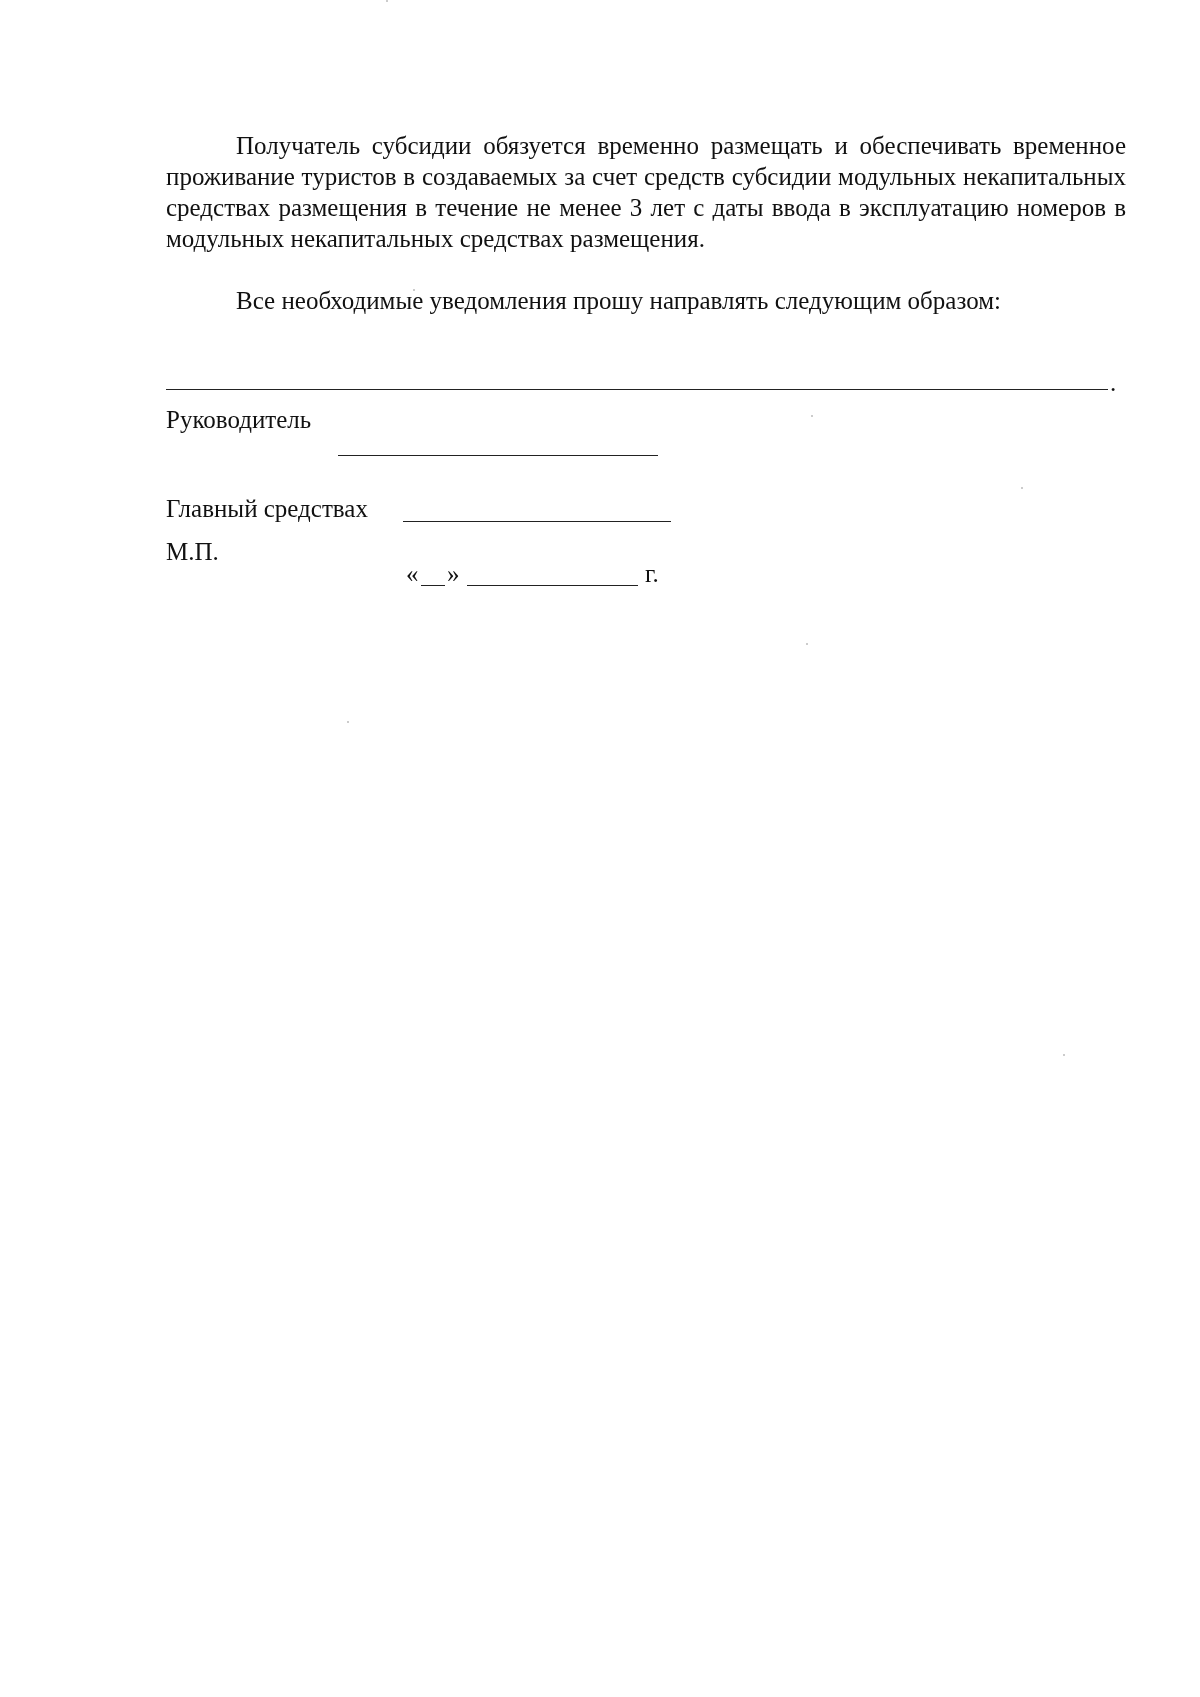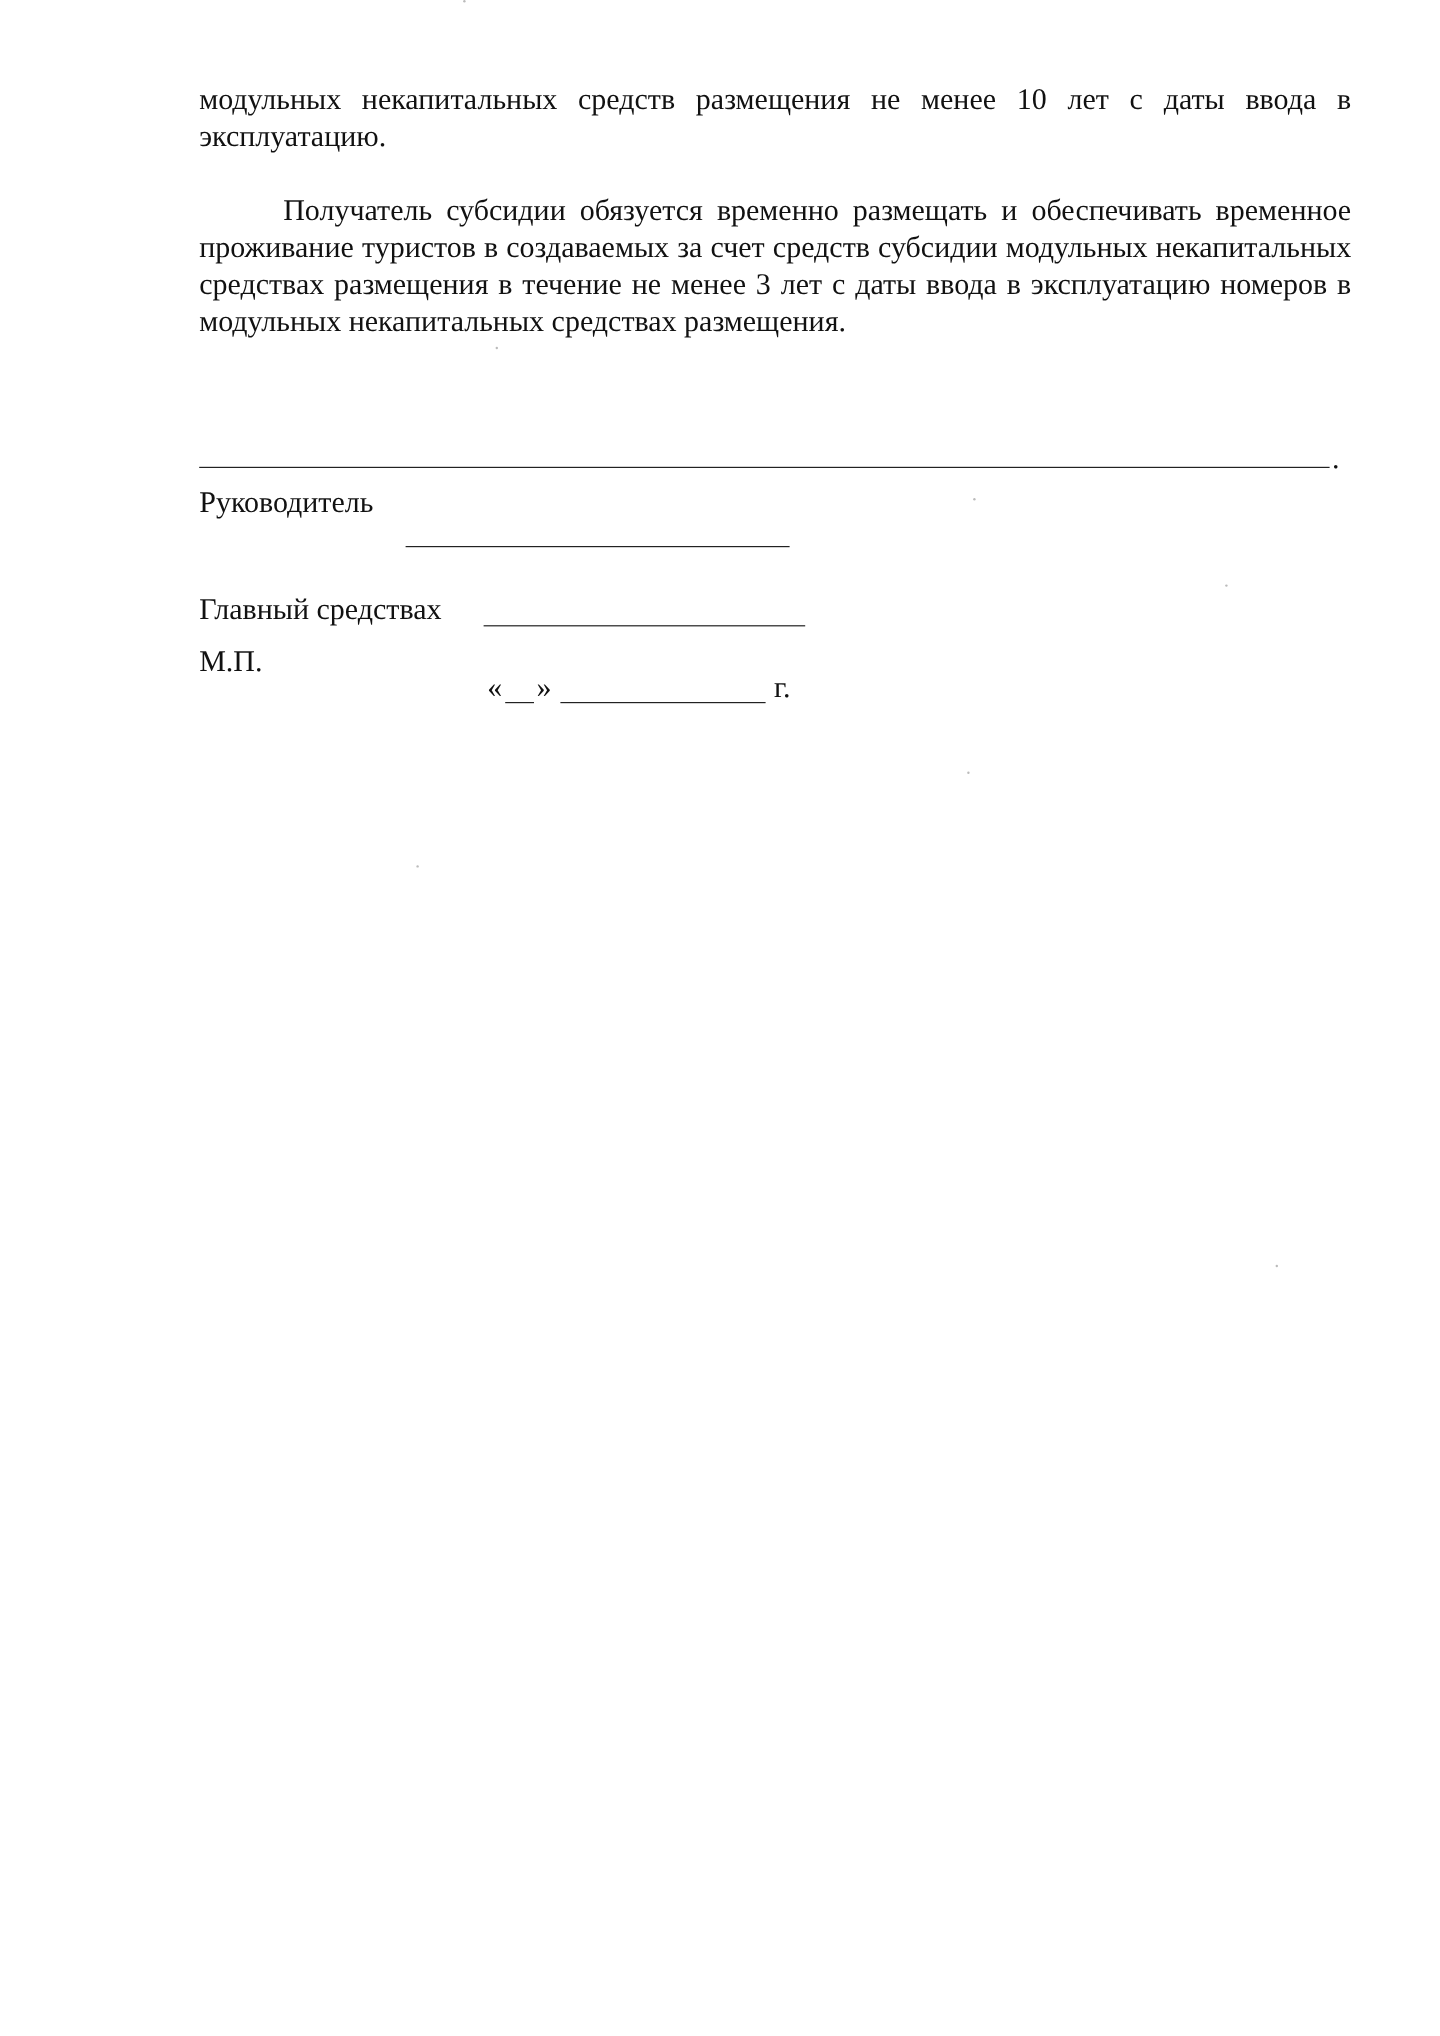--- a/index.html
+++ b/index.html
@@ -7,34 +7,34 @@
       width: 1200px; height: 1697px; position: relative; overflow: hidden;
       font-family: "Liberation Serif", "DejaVu Serif", serif;
       color: #111111;
     }
     .page { position: absolute; left: 0; top: 0; width: 1200px; height: 1697px; }
     .para {
       position: absolute; left: 166px; width: 960px;
       font-size: 25px; line-height: 31px; text-align: justify;
       margin: 0;
     }
-    .indent { text-indent: 70px; margin-top: 30px; }
+    .indent { text-indent: 70px; }
     .line { position: absolute; height: 0; border-bottom: 1.5px solid #222; }
     .label { position: absolute; font-size: 25px; line-height: 31px; white-space: nowrap; }
     .speck { position: absolute; width: 2px; height: 2px; background: #bbb; border-radius: 1px; }
   </style>
 </head>
 <body>
 
 <div class="page">
 
-  <p class="para" style="top:68px;">модульных некапитальных средств размещения не менее 10 лет с даты ввода в эксплуатацию.</p>
 
   <p class="para indent" style="top:130px;">Получатель субсидии обязуется временно размещать и обеспечивать временное проживание туристов в создаваемых за счет средств субсидии модульных некапитальных средствах размещения в течение не менее 3 лет с даты ввода в эксплуатацию номеров в модульных некапитальных средствах размещения.</p>
 
+  <p class="para indent" style="top:285px;">Все необходимые уведомления прошу направлять следующим образом:</p>
 
   <div class="line" style="left:166px; top:389px; width:942px;"></div>
   <span class="label" style="left:1110px; top:367px;">.</span>
 
   <span class="label" style="left:166px; top:404px;">Руководитель</span>
   <div class="line" style="left:338px; top:455px; width:320px;"></div>
 
   <span class="label" style="left:166px; top:493px;">Главный средствах</span>
   <div class="line" style="left:403px; top:521px; width:268px;"></div>
 

